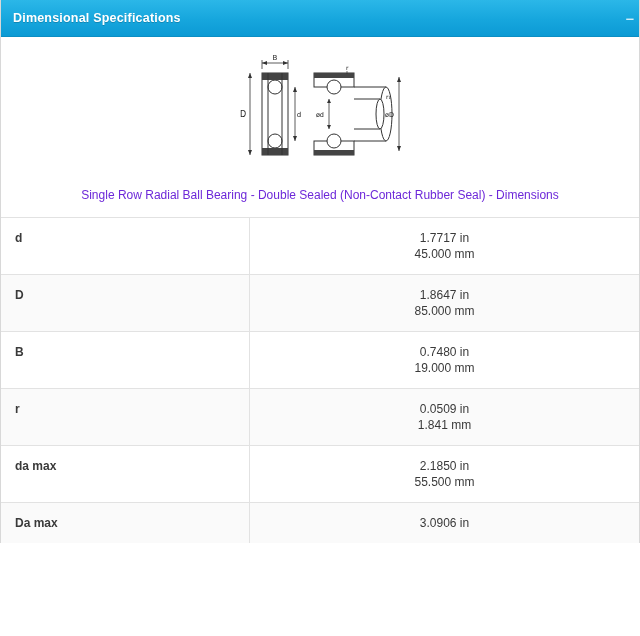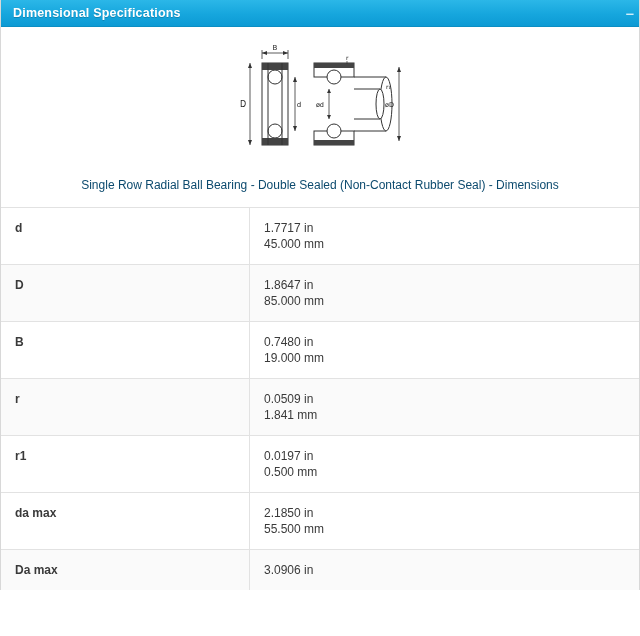--- a/index.html
+++ b/index.html
@@ -16,21 +16,21 @@
     overflow: hidden;
   }
   .panel {
     width: 640px;
     box-sizing: border-box;
     border-left: 1px solid #d8d8d8;
     border-right: 1px solid #d8d8d8;
     background: #ffffff;
   }
   .panel-header {
-    height: 27px;
+    height: 37px;
     background: linear-gradient(to bottom, #2bb7e8 0%, #16a6dd 55%, #0c9ad4 100%);
     display: flex;
     align-items: center;
     justify-content: space-between;
     padding: 0 1px 0 12px;
     box-sizing: border-box;
     border-bottom: 1px solid #0b8ec3;
   }
   .panel-title {
     color: #ffffff;
@@ -60,21 +60,21 @@
     background: #ffffff;
   }
   .figure-box {
     width: 172px;
     height: 118px;
     background: #ffffff;
     position: relative;
   }
   .caption {
     text-align: center;
-    color: #0c4a6e;
+    color: #6d28d9;
     font-size: 12px;
     padding: 8px 14px 14px 14px;
     line-height: 16px;
   }
   table.spec {
     width: 100%;
     border-collapse: collapse;
     table-layout: fixed;
   }
   table.spec tr {
@@ -93,20 +93,21 @@
   }
   td.label {
     width: 220px;
     font-weight: bold;
     color: #333333;
     border-right: 1px solid #e2e2e2;
     background: inherit;
   }
   td.value {
     color: #444444;
+    text-align: center;
   }
   .v-line {
     display: block;
   }
   
   svg { display:block; }
 </style>
 </head>
 <body>
 
@@ -229,27 +230,20 @@
           </td>
         </tr>
         <tr class="alt">
           <td class="label">r</td>
           <td class="value">
             <span class="v-line">0.0509 in</span>
             <span class="v-line">1.841 mm</span>
           </td>
         </tr>
         <tr>
-          <td class="label">r1</td>
-          <td class="value">
-            <span class="v-line">0.0197 in</span>
-            <span class="v-line">0.500 mm</span>
-          </td>
-        </tr>
-        <tr>
           <td class="label">da max</td>
           <td class="value">
             <span class="v-line">2.1850 in</span>
             <span class="v-line">55.500 mm</span>
           </td>
         </tr>
         <tr class="alt">
           <td class="label">Da max</td>
           <td class="value">
             <span class="v-line">3.0906 in</span>

